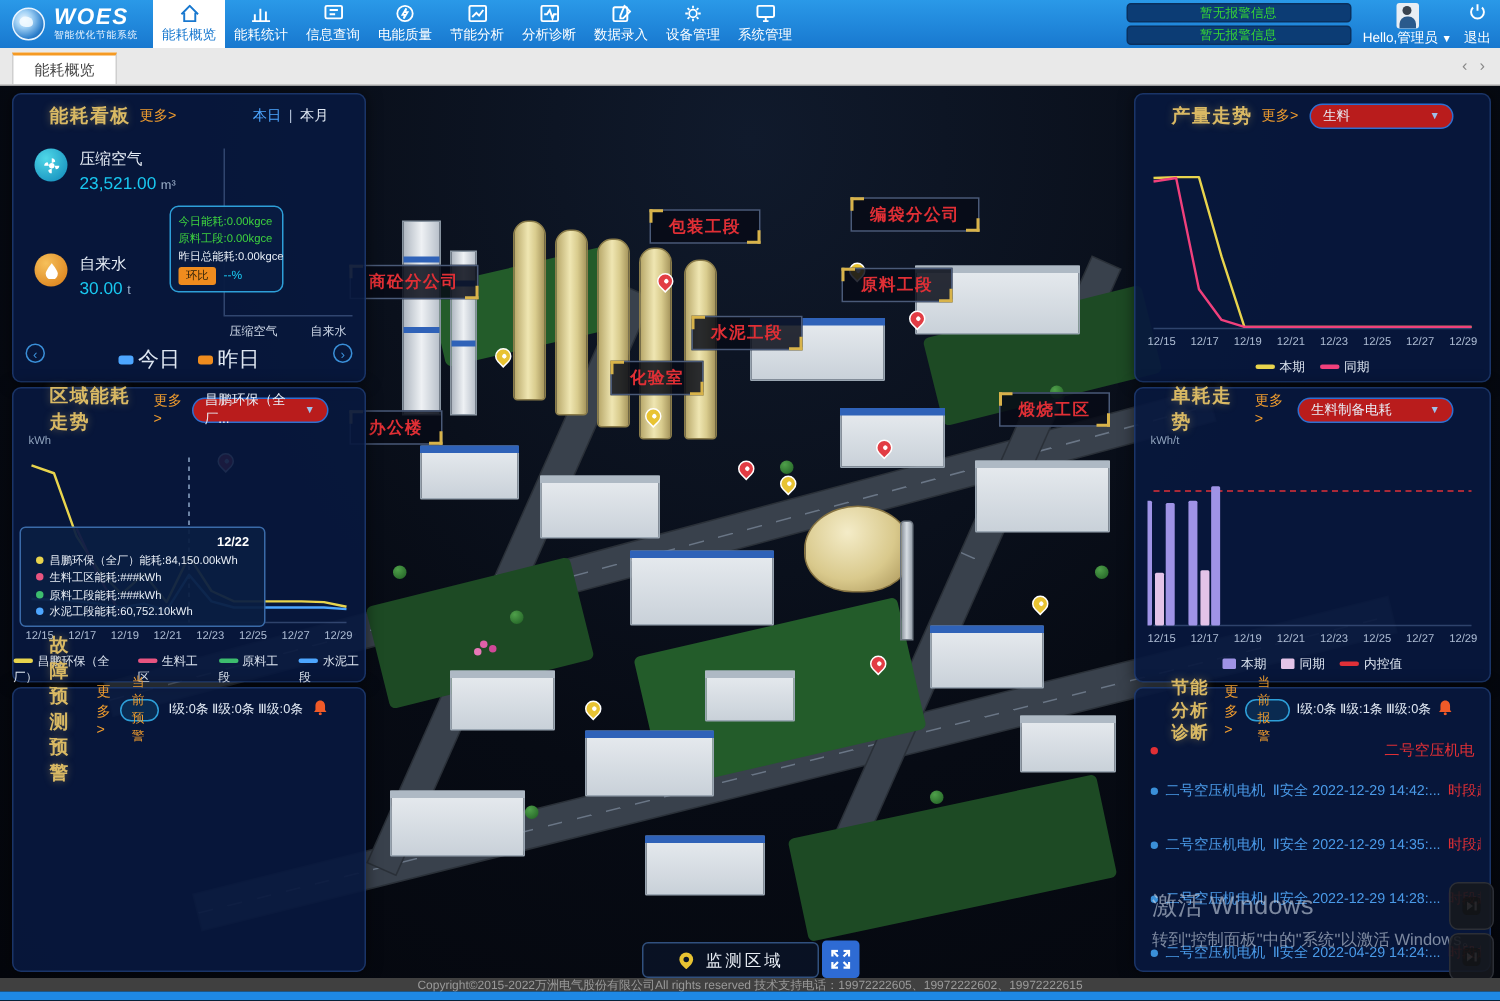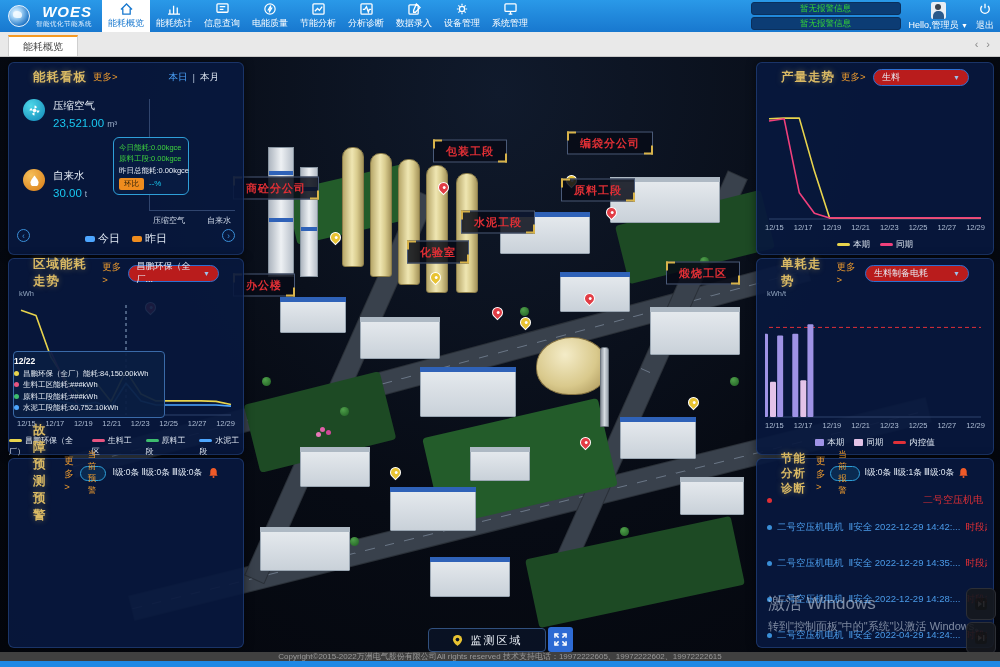--- a/index.html
+++ b/index.html
@@ -3,21 +3,21 @@
 <meta charset="utf-8">
 <style>
   * { margin:0; padding:0; box-sizing:border-box; }
   html,body { width:1000px; height:667px; overflow:hidden; background:#000; }
   body { font-family:"Liberation Sans","DejaVu Sans",sans-serif; position:relative; }
   #root { position:absolute; inset:0; width:1000px; height:667px; overflow:hidden; }
 
   
   .topbar { position:absolute; left:0; top:0; width:1000px; height:32px;
     background:linear-gradient(180deg,#2a99e8 0%,#1878cf 100%); display:flex; align-items:stretch; z-index:50; }
-  .logo { display:flex; align-items:center; gap:6px; padding:0 10px 0 8px;text-align:right; }
+  .logo { display:flex; align-items:center; gap:6px; padding:0 10px 0 8px; }
   .globe { width:22px; height:22px; border-radius:50%;
     background:radial-gradient(circle at 35% 35%, #eaf6ff 0%, #9fd0f5 30%, #2a7cc9 70%, #135a9e 100%);
     border:1px solid #e8f4ff; position:relative; }
   .globe:after { content:""; position:absolute; left:4px; top:5px; width:9px; height:7px;
     background:#f4fbff; border-radius:50% 60% 40% 50%; opacity:.85; }
   .logo-txt { display:flex; flex-direction:column; line-height:1; }
   .logo-name { color:#fff; font-weight:bold; font-style:italic; font-size:15px; letter-spacing:1px; }
   .logo-sub { color:#eaf4ff; font-size:6.5px; margin-top:2px; letter-spacing:.5px; }
   .nav { display:flex; align-items:stretch; }
   .nav-item { width:48px; display:flex; flex-direction:column; align-items:center; justify-content:center;
@@ -124,37 +124,37 @@
   .ktip { position:absolute; left:104px; top:74px; width:76px; background:rgba(8,28,66,.96);
     border:1.5px solid #2e9fd8; border-radius:6px; padding:4px 5px; z-index:5; }
   .ktip .g { color:#3ed43e; font-size:7.5px; line-height:1.5; white-space:nowrap; }
   .ktip .w { color:#e8eef6; font-size:7.5px; line-height:1.5; white-space:nowrap; }
   .ktip-row { display:flex; align-items:center; gap:5px; margin-top:2px; }
   .hb-badge { background:#ef8c1e; color:#30220a; font-size:7.5px; padding:1px 5px; border-radius:2px; }
   .hb-val { color:#19c8f0; font-size:8px; }
   .axis-labels { position:absolute; left:140px; top:152px; width:86px; display:flex;
     justify-content:space-between; color:#cfd9e8; font-size:8px; padding:0 4px; }
   .kan-legend { position:absolute; left:0; right:0; top:168px; display:flex; justify-content:center;
-    gap:12px; color:#dfe7f2; font-size:11px; align-items:flex-start; }
+    gap:12px; color:#dfe7f2; font-size:14px; align-items:flex-start; }
   .sw { display:inline-block; width:10px; height:6px; border-radius:2px; margin-right:3px; vertical-align:middle; }
   .car-arrow { position:absolute; top:166px; width:13px; height:13px; border:1px solid #3a8fd8; border-radius:50%;
     color:#3a8fd8; font-size:9px; display:flex; align-items:center; justify-content:center; cursor:pointer; }
 
   
   .ylab { position:absolute; left:10px; top:30px; color:#8fa2bc; font-size:7.5px; }
   .chart-box { position:absolute; left:8px; right:8px; }
   .ticks { position:absolute; left:8px; right:8px; display:flex; justify-content:space-between;
     color:#aebdd4; font-size:7.5px; }
   .legend-row { position:absolute; left:0; right:0; display:flex; justify-content:center; gap:10px;
     color:#dfe7f2; font-size:8.5px; align-items:center; }
   .lsw { display:inline-block; width:13px; height:3px; border-radius:2px; margin-right:3px; vertical-align:middle; }
   .bsw { display:inline-block; width:9px; height:7px; border-radius:1px; margin-right:3px; vertical-align:middle; }
 
-  .rtip { position:absolute; left:4px; top:92px; width:152px; background:rgba(10,30,66,.94);
-    border:1px solid #3a6aa8; border-radius:4px; padding:4px 0; z-index:6; }
+  .rtip { position:absolute; left:4px; top:92px; width:164px; background:rgba(10,30,66,.94);
+    border:1px solid #3a6aa8; border-radius:4px; padding:4px 10px; z-index:6;text-align:right; }
   .rtip .date { color:#fff; font-size:8.5px; font-weight:bold; margin-bottom:2px; }
   .rtip-row { display:flex; align-items:center; gap:4px; color:#e8eef6; font-size:7.5px; line-height:1.5; white-space:nowrap; }
   .dot { width:5px; height:5px; border-radius:50%; flex:0 0 auto; }
 
   
   .marquee-row { position:absolute; left:10px; right:10px; top:34px; display:flex; align-items:center; }
   .marquee-row .adot { width:5px; height:5px; border-radius:50%; background:#e02f35; }
   .marquee-row .mtext { margin-left:auto; color:#e02f35; font-size:10px; }
   .alarm-row { position:absolute; left:10px; right:6px; display:flex; align-items:center; gap:5px;
     font-size:9.5px; white-space:nowrap; overflow:hidden; }

